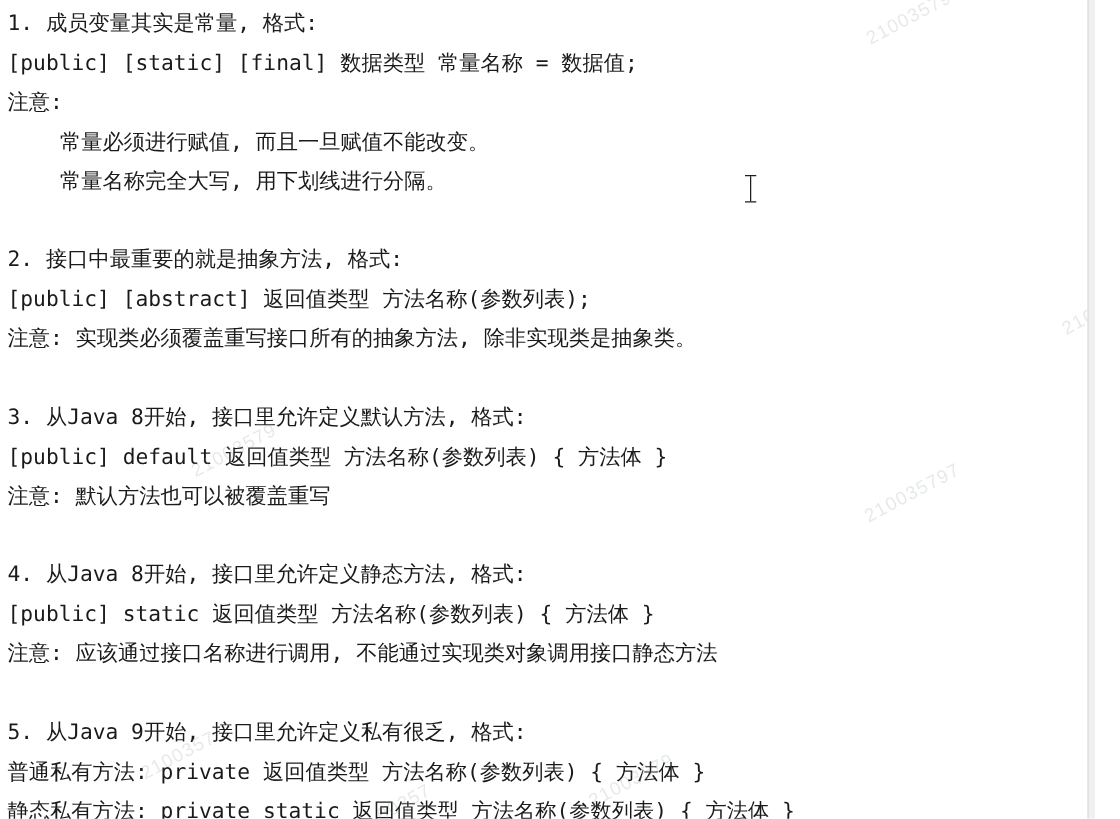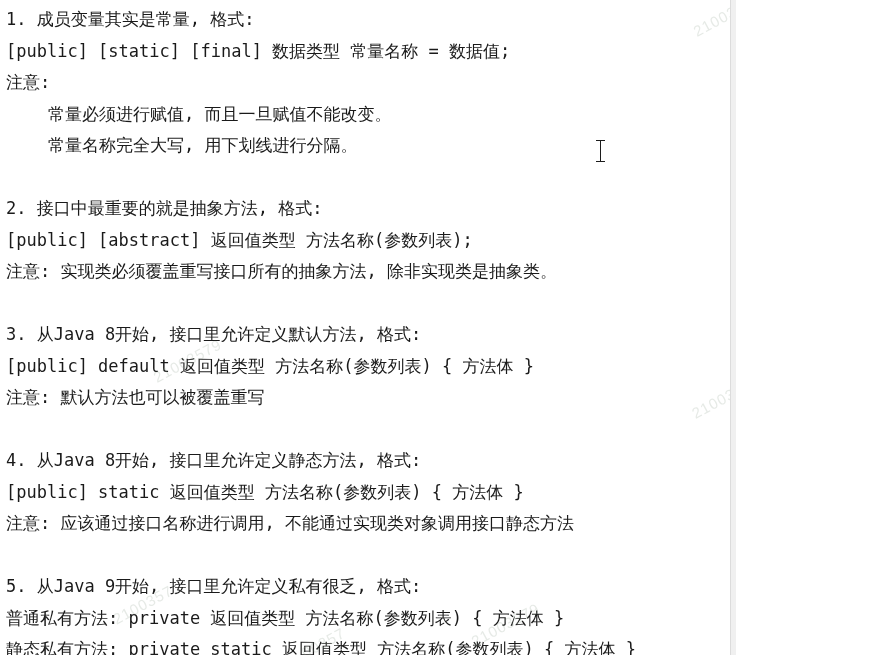--- a/index.html
+++ b/index.html
@@ -10,21 +10,21 @@
   body {
     width: 896px;
     height: 655px;
     overflow: hidden;
     font-family: "DejaVu Sans Mono", monospace;
     position: relative;
   }
   #page {
     position: absolute;
     left: 0; top: 0;
-    width: 736px;
+    width: 876px;
     height: 655px;
     background: #ffffff;
     overflow: hidden;
   }
   
   #right-strip {
     position: absolute;
     right: 0; top: 0;
     width: 5px;
     height: 655px;

